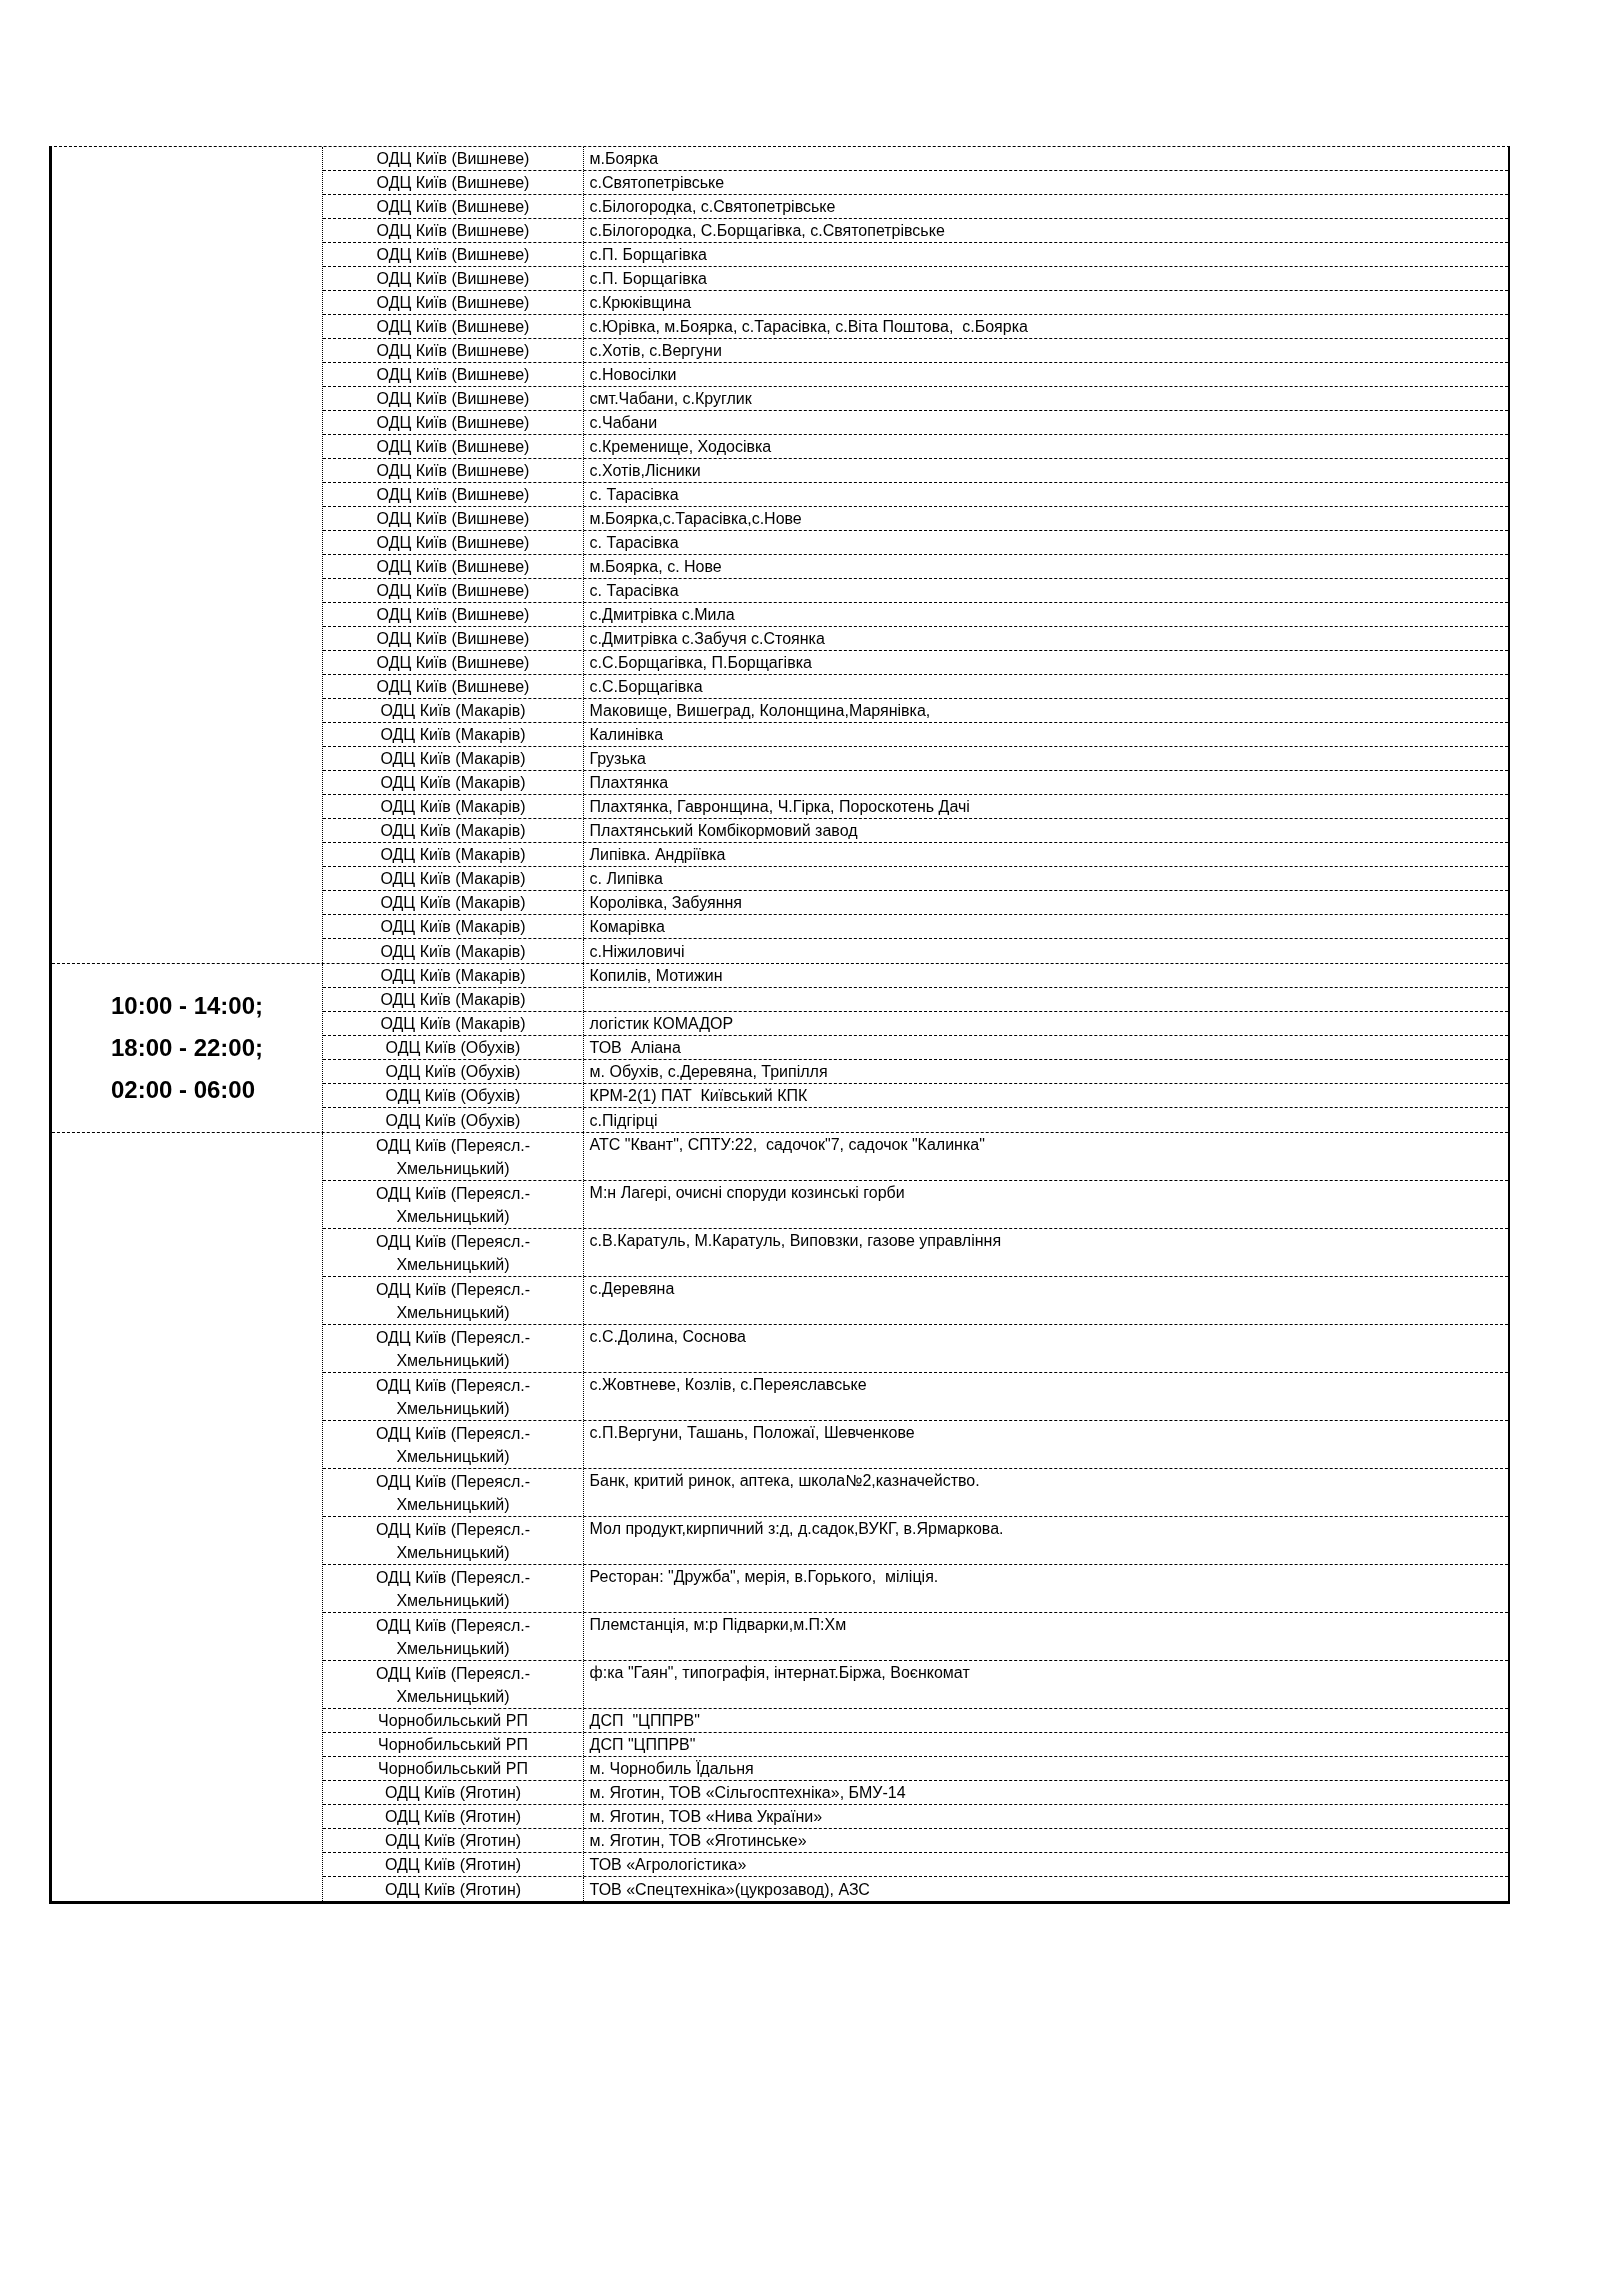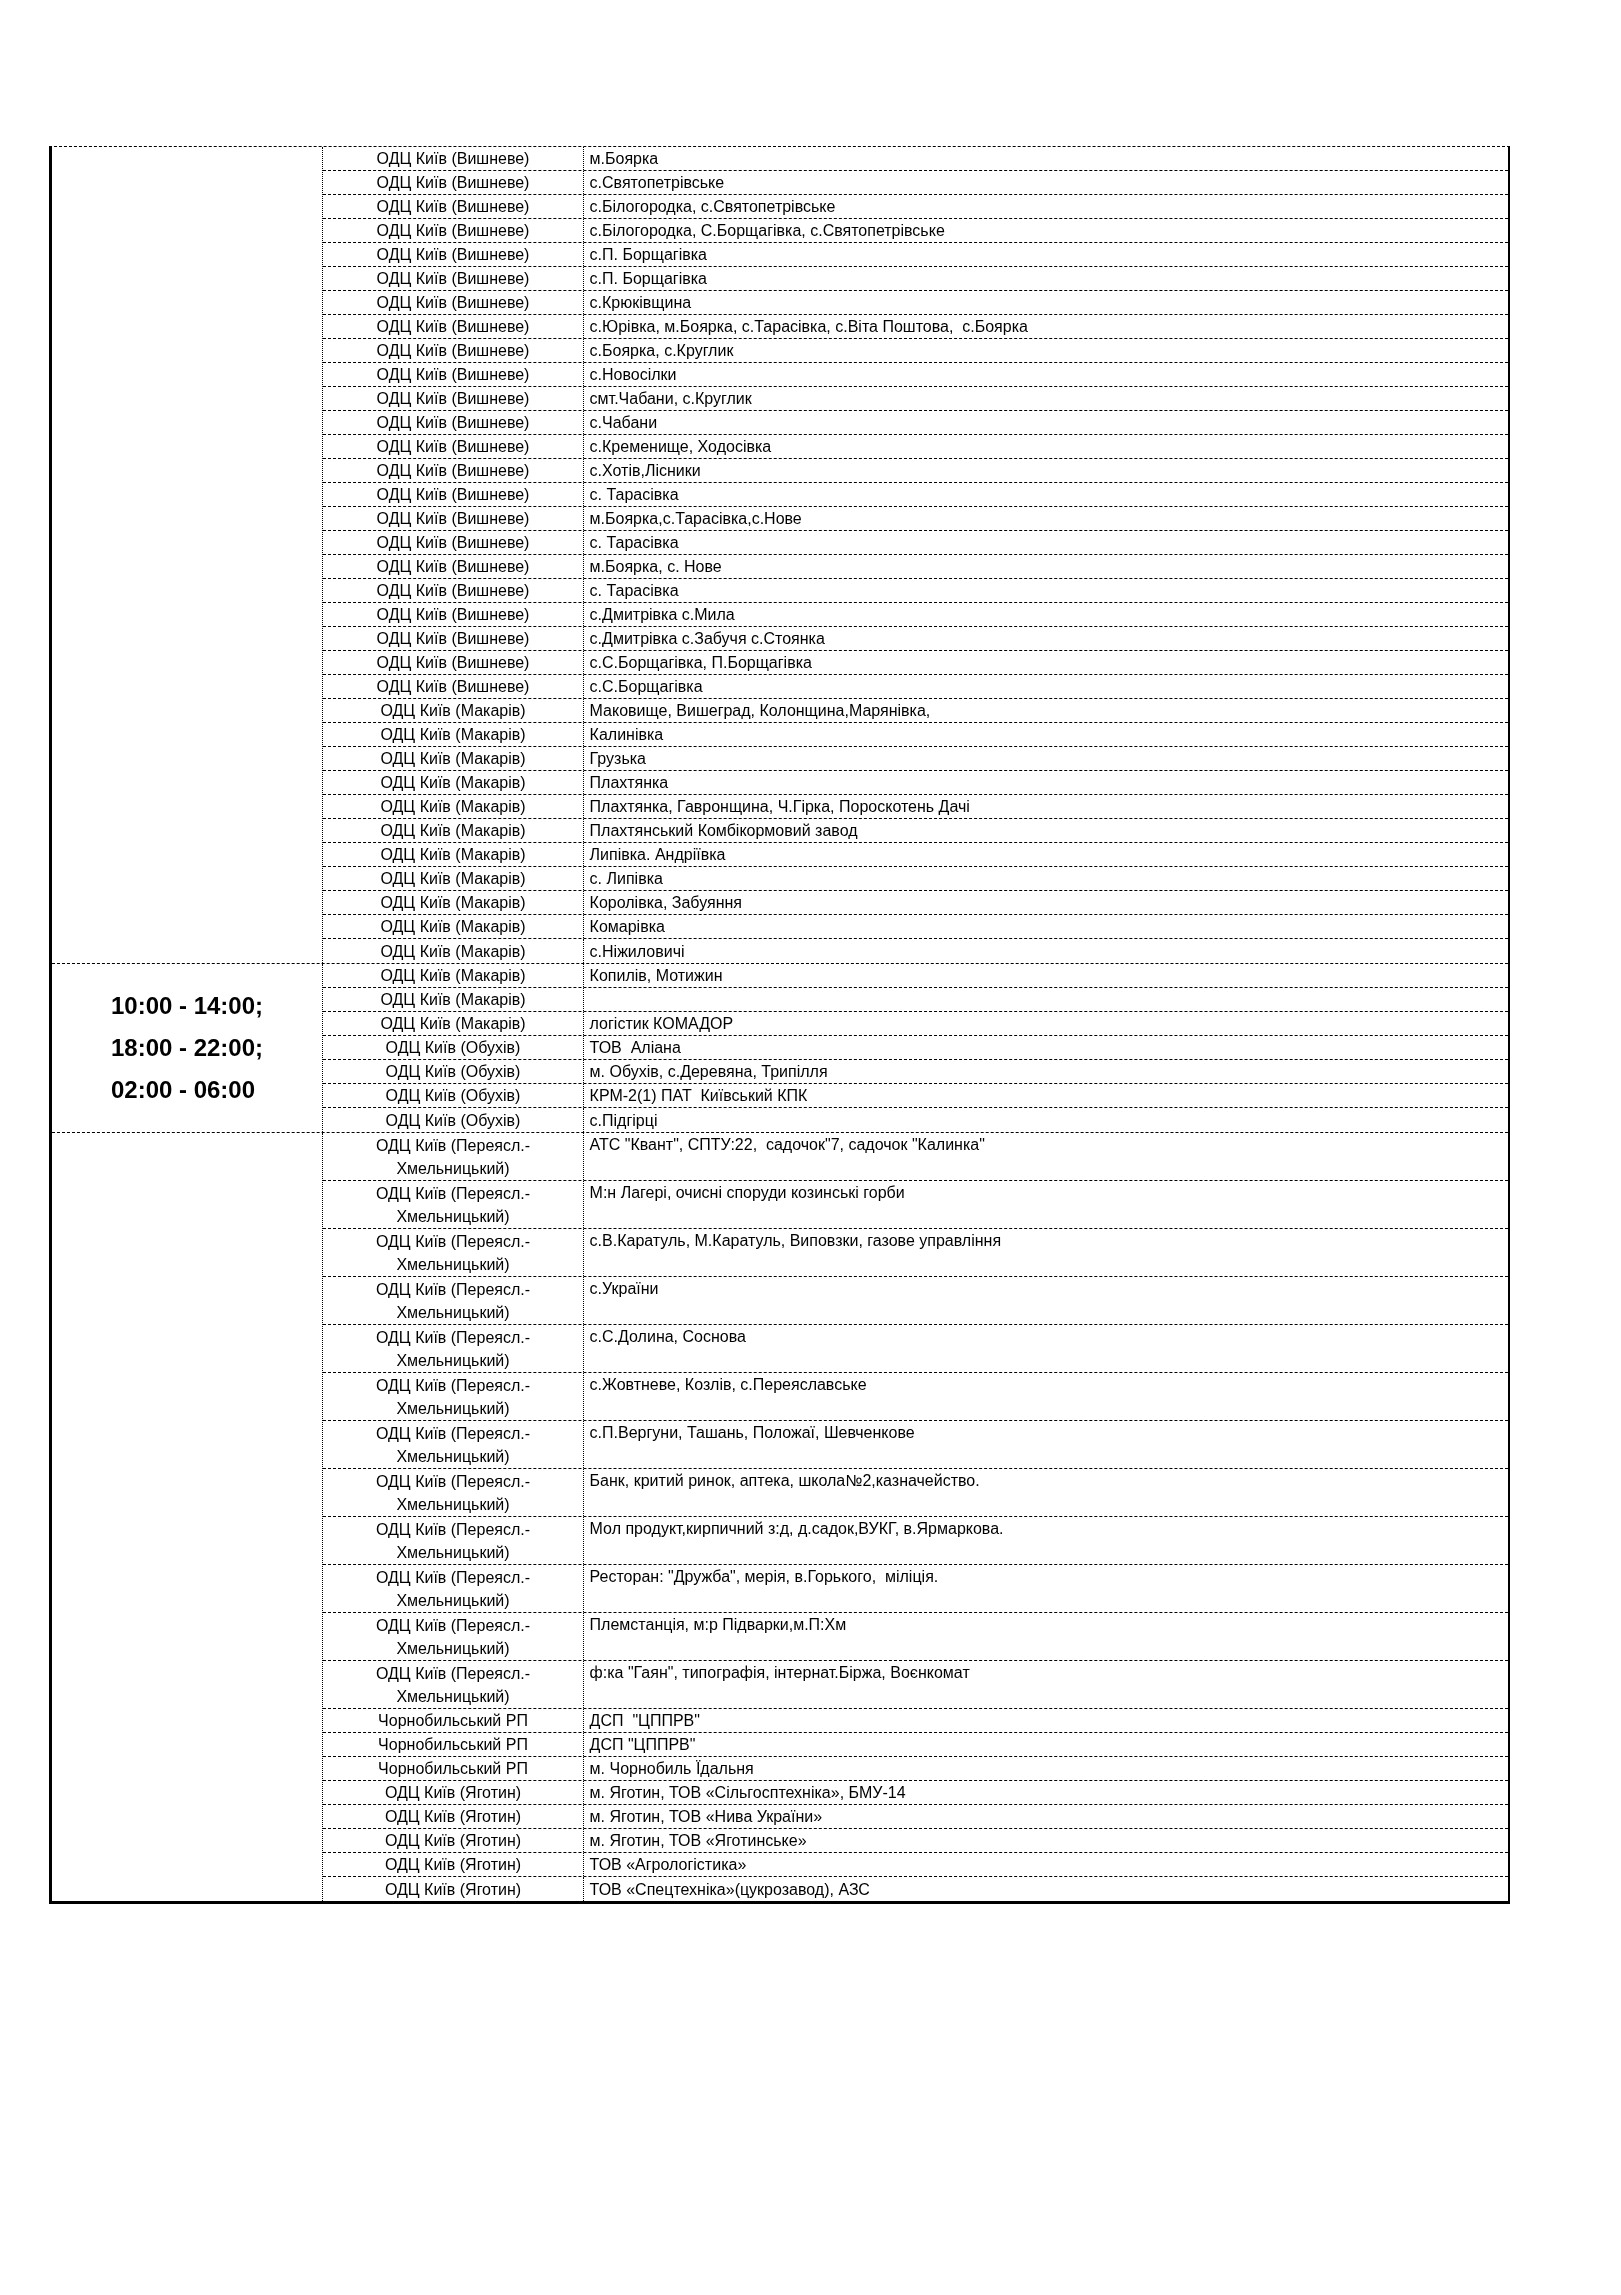--- a/index.html
+++ b/index.html
@@ -100,21 +100,21 @@
           <div class="row">
             <div class="cell cell-center">ОДЦ Київ (Вишневе)</div>
             <div class="cell cell-loc">с.Крюківщина</div>
           </div>
           <div class="row">
             <div class="cell cell-center">ОДЦ Київ (Вишневе)</div>
             <div class="cell cell-loc">с.Юрівка, м.Боярка, с.Тарасівка, с.Віта Поштова,  с.Боярка</div>
           </div>
           <div class="row">
             <div class="cell cell-center">ОДЦ Київ (Вишневе)</div>
-            <div class="cell cell-loc">с.Боярка, с.Круглик</div>
+            <div class="cell cell-loc">с.Хотів, с.Вергуни</div>
           </div>
           <div class="row">
             <div class="cell cell-center">ОДЦ Київ (Вишневе)</div>
             <div class="cell cell-loc">с.Новосілки</div>
           </div>
           <div class="row">
             <div class="cell cell-center">ОДЦ Київ (Вишневе)</div>
             <div class="cell cell-loc">смт.Чабани, с.Круглик</div>
           </div>
           <div class="row">
@@ -259,21 +259,21 @@
             <div class="cell cell-loc">М:н Лагері, очисні споруди козинські горби</div>
           </div>
           <div class="row tall">
             <div class="cell cell-center">ОДЦ Київ (Переясл.-
 Хмельницький)</div>
             <div class="cell cell-loc">с.В.Каратуль, М.Каратуль, Виповзки, газове управління</div>
           </div>
           <div class="row tall">
             <div class="cell cell-center">ОДЦ Київ (Переясл.-
 Хмельницький)</div>
-            <div class="cell cell-loc">с.України</div>
+            <div class="cell cell-loc">с.Деревяна</div>
           </div>
           <div class="row tall">
             <div class="cell cell-center">ОДЦ Київ (Переясл.-
 Хмельницький)</div>
             <div class="cell cell-loc">с.С.Долина, Соснова</div>
           </div>
           <div class="row tall">
             <div class="cell cell-center">ОДЦ Київ (Переясл.-
 Хмельницький)</div>
             <div class="cell cell-loc">с.Жовтневе, Козлів, с.Переяславське</div>

